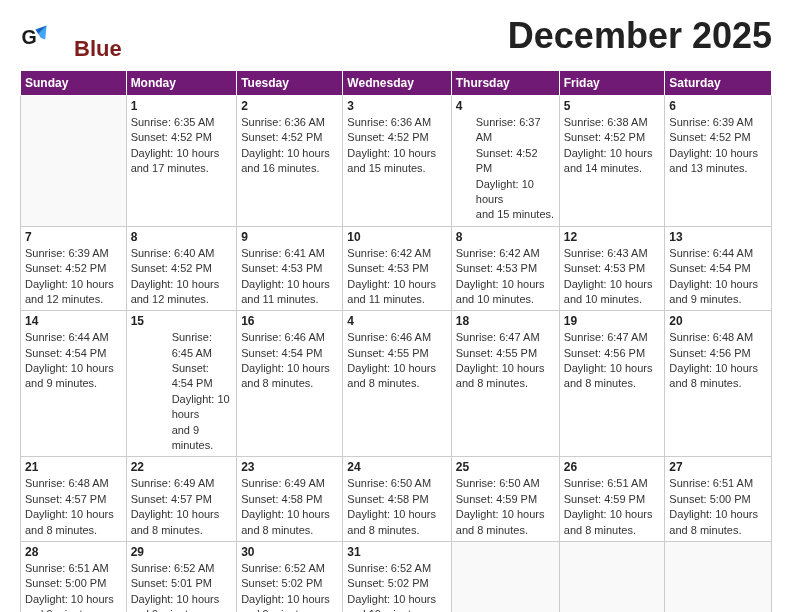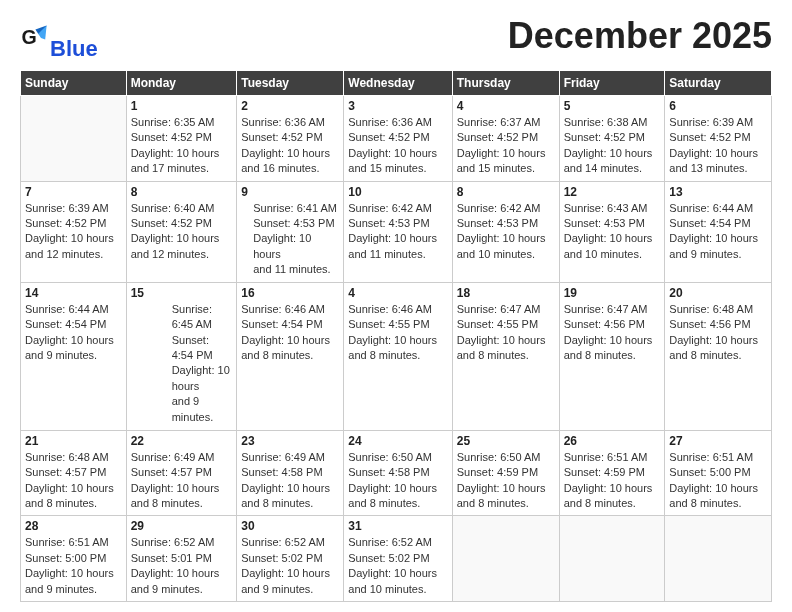--- a/index.html
+++ b/index.html
@@ -26,21 +26,21 @@
     .logo {
       display: flex;
       align-items: center;
     }
     .logo-text {
       font-size: 22px;
       font-weight: bold;
       color: #1a1a1a;
       line-height: 1;
     }
-    .logo-text .blue { color: #1d4ed8; }
+    .logo-text .blue { color: #7f1d1d; margin-left: 24px; }
     .logo-icon {
       width: 28px;
       height: 28px;
       margin-right: 2px;
     }
     .title-block {
       text-align: center;
     }
     .month-title {
       font-size: 36px;
@@ -51,21 +51,21 @@
     .location {
       font-size: 15px;
       color: #444;
     }
     .calendar {
       width: 100%;
       border-collapse: collapse;
       flex: 1;
     }
     .calendar th {
-      background: #404040;
+      background: #701a75;
       color: #fff;
       font-size: 12px;
       font-weight: bold;
       padding: 5px 4px;
       text-align: left;
       border: 1px solid #fff;
     }
     .calendar td {
       border: 1px solid #ccc;
       vertical-align: top;
@@ -147,21 +147,21 @@
           </td>
           <td>
             <span class="day-number">3</span>
             <div class="day-info" style="white-space: pre-line;">Sunrise: 6:36 AM
 Sunset: 4:52 PM
 Daylight: 10 hours
 and 15 minutes.</div>
           </td>
           <td>
             <span class="day-number">4</span>
-            <div class="day-info" style="white-space: pre-line;">Sunrise: 6:37 AM
+            <div class="day-info" style="white-space: pre-line; margin-left: 20px;">Sunrise: 6:37 AM
 Sunset: 4:52 PM
 Daylight: 10 hours
 and 15 minutes.</div>
           </td>
           <td>
             <span class="day-number">5</span>
             <div class="day-info" style="white-space: pre-line;">Sunrise: 6:38 AM
 Sunset: 4:52 PM
 Daylight: 10 hours
 and 14 minutes.</div>
@@ -184,21 +184,21 @@
           </td>
           <td>
             <span class="day-number">8</span>
             <div class="day-info" style="white-space: pre-line;">Sunrise: 6:40 AM
 Sunset: 4:52 PM
 Daylight: 10 hours
 and 12 minutes.</div>
           </td>
           <td>
             <span class="day-number">9</span>
-            <div class="day-info" style="white-space: pre-line; margin-left: 12px;">Sunrise: 6:41 AM
+            <div class="day-info" style="white-space: pre-line;">Sunrise: 6:41 AM
 Sunset: 4:53 PM
 Daylight: 10 hours
 and 11 minutes.</div>
           </td>
           <td>
             <span class="day-number">10</span>
             <div class="day-info" style="white-space: pre-line;">Sunrise: 6:42 AM
 Sunset: 4:53 PM
 Daylight: 10 hours
 and 11 minutes.</div>

